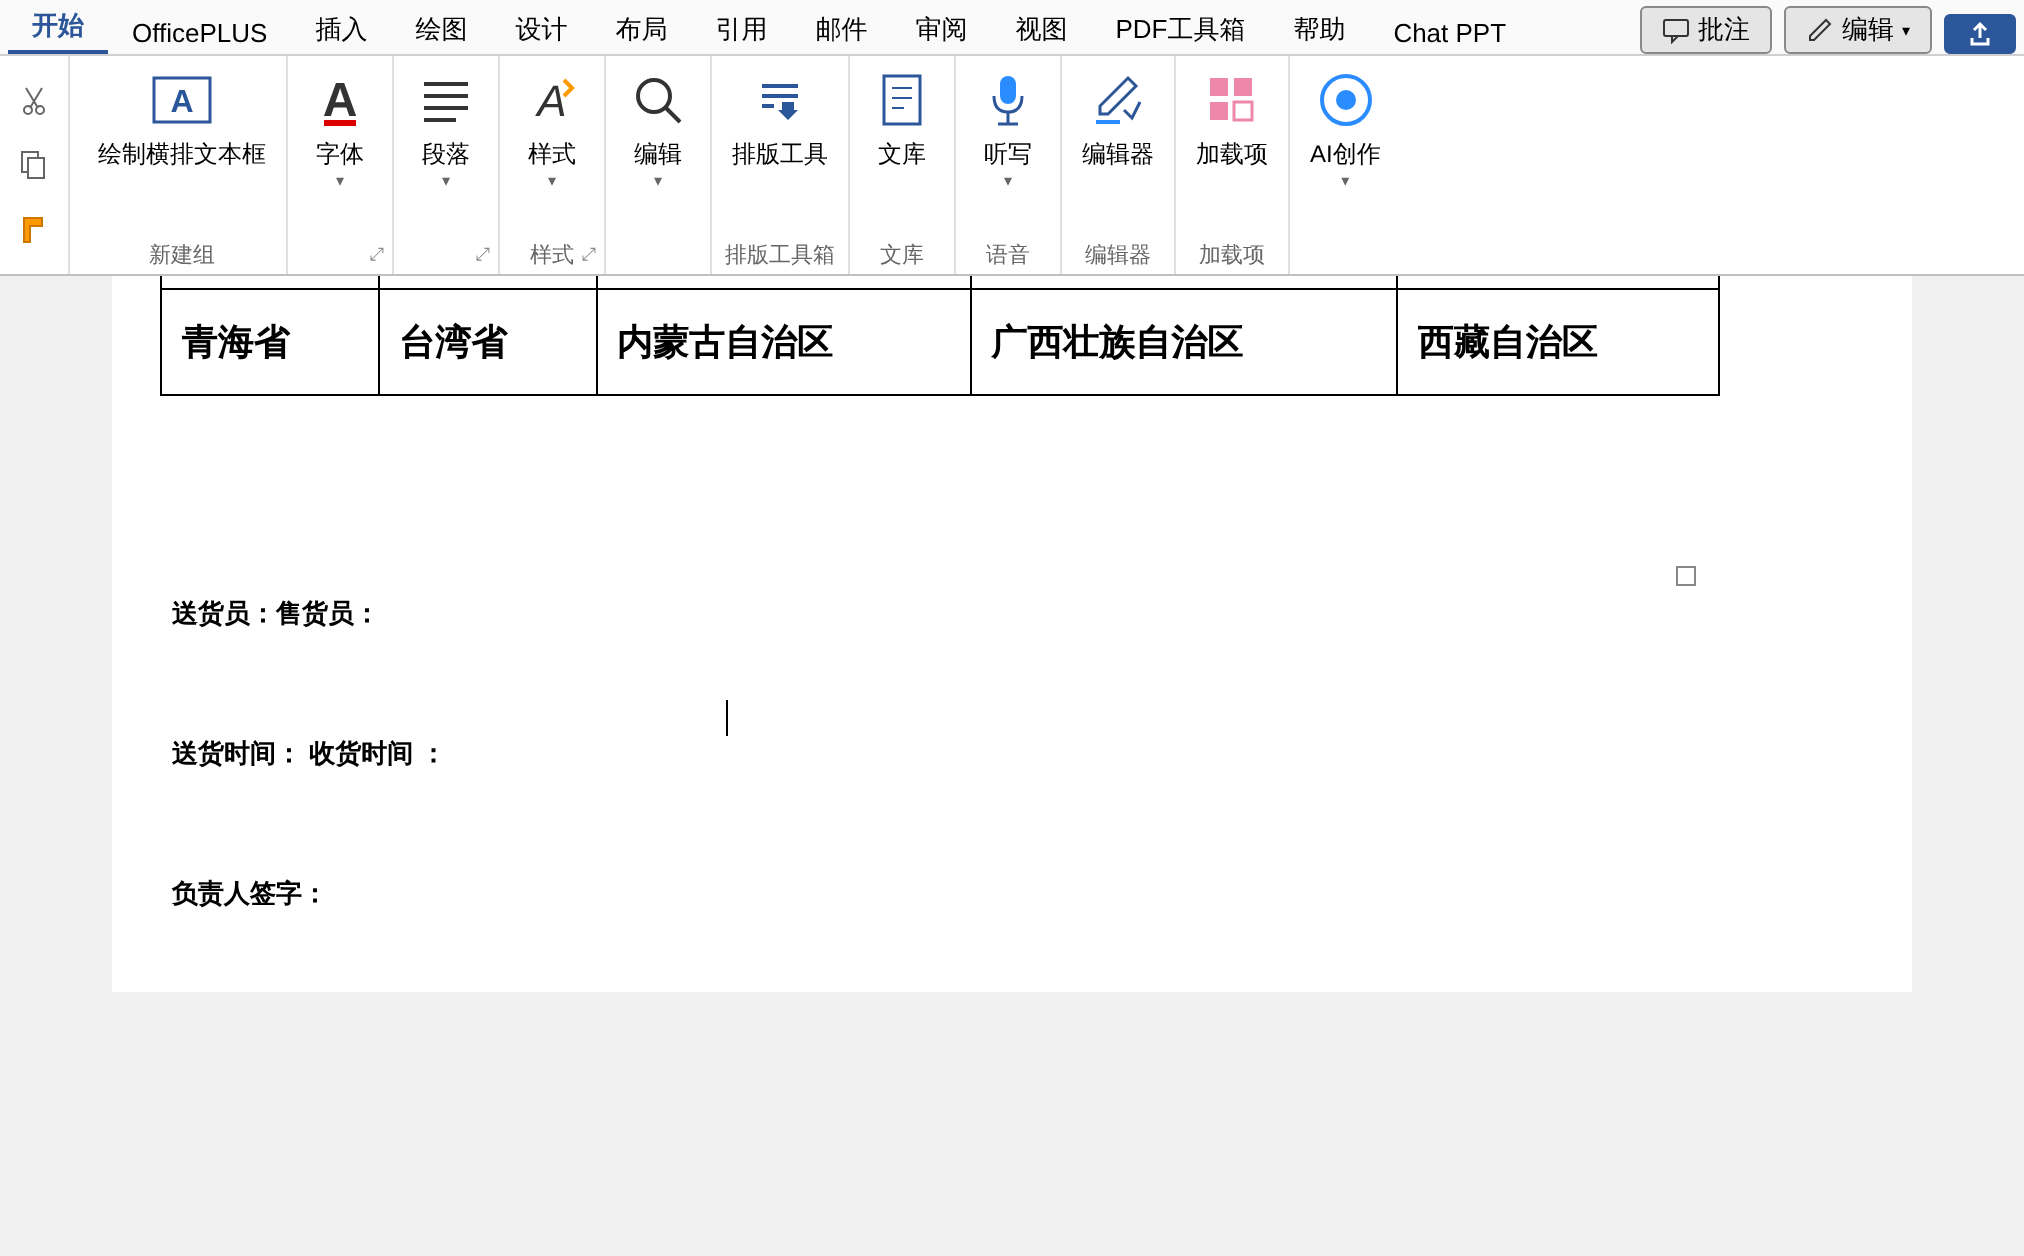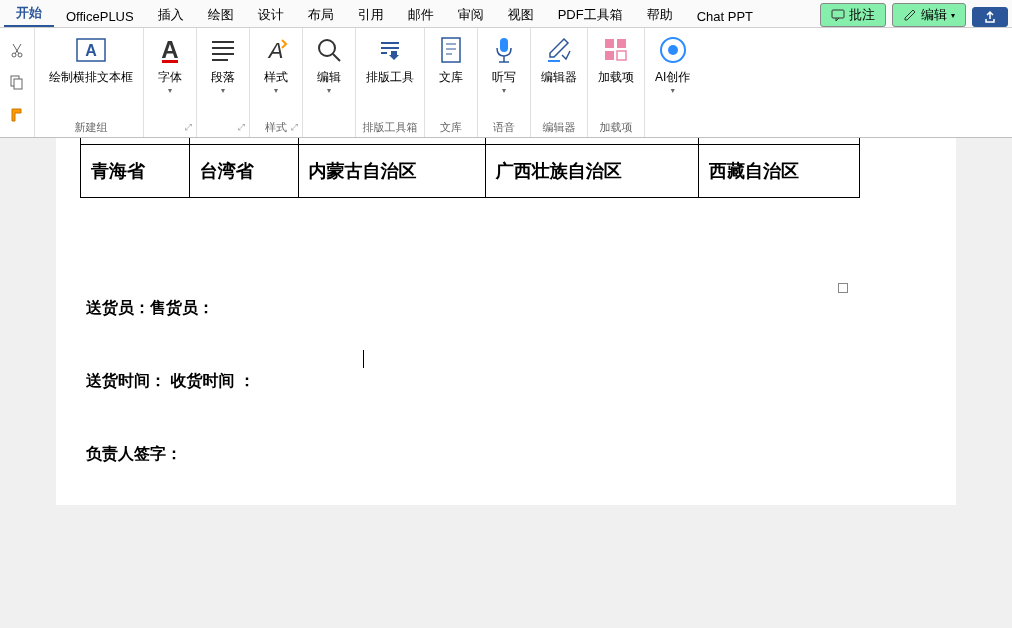--- a/index.html
+++ b/index.html
@@ -2,21 +2,21 @@
 <html><head>
   <meta charset="utf-8">
   <style>
     * { margin: 0; padding: 0; box-sizing: border-box; }
     body { font-family: "Microsoft YaHei", sans-serif; background: #fff; width: 1012px; height: 628px; overflow: hidden; }
     
     .menubar { display: flex; align-items: flex-end; height: 28px; border-bottom: 1px solid #d0d0d0; padding: 0 4px; background: #fafafa; }
     .menubar-item { padding: 3px 12px; font-size: 13px; cursor: pointer; }
     .menubar-item.active { border-bottom: 2px solid #2b579a; color: #2b579a; font-weight: bold; }
     .menubar-spacer { flex: 1; }
-    .menubar-btn { border: 1px solid #888; border-radius: 3px; padding: 2px 10px; font-size: 13px; margin-left: 6px; display: flex; align-items: center; gap: 4px; cursor: pointer; background: #86efac; }
+    .menubar-btn { border: 1px solid #888; border-radius: 3px; padding: 2px 10px; font-size: 13px; margin-left: 6px; display: flex; align-items: center; gap: 4px; cursor: pointer; background: #e5e5e5; }
     .menubar-btn.blue { background: #2b579a; color: #fff; border-color: #2b579a; }
     
     .ribbon { display: flex; height: 110px; border-bottom: 1px solid #c0c0c0; background: #fff; }
     .quick-col { display: flex; flex-direction: column; justify-content: space-around; padding: 6px 8px; border-right: 1px solid #e0e0e0; }
     .quick-icon { width: 18px; height: 18px; display: flex; align-items: center; justify-content: center; cursor: pointer; }
     
     .ribbon-group { display: flex; flex-direction: column; border-right: 1px solid #e0e0e0; position: relative; padding-bottom: 18px; }
     .ribbon-group-label { position: absolute; bottom: 2px; left: 0; right: 0; text-align: center; font-size: 11px; color: #666; }
     .ribbon-group-launcher { position: absolute; bottom: 4px; right: 4px; font-size: 9px; color: #888; cursor: pointer; }
     .ribbon-buttons { display: flex; height: 92px; }
@@ -26,21 +26,21 @@
     .ribbon-btn-arrow { font-size: 8px; color: #666; margin-top: 2px; }
     
     .document-area { background: #f0f0f0; height: 490px; overflow: auto; position: relative; padding-top: 0; }
     .page { background: #fff; margin: 0 auto; width: 900px; padding: 0 30px 40px; position: relative; }
     
     .doc-table { border-collapse: collapse; width: 780px; margin: 0 0 0 -6px; }
     .doc-table td { border: 1.5px solid #000; padding: 14px 10px; font-size: 18px; font-weight: bold; white-space: nowrap; }
     
     .table-handle { position: absolute; width: 10px; height: 10px; border: 1px solid #888; background: #fff; right: 108px; top: 145px; }
     
-    .doc-text { font-size: 16px; font-weight: bold; margin-top: 52px; }
+    .doc-text { font-size: 13px; font-weight: bold; margin-top: 52px; }
     .doc-text.spaced { margin-top: 52px; }
     
     .text-cursor { position: absolute; left: 307px; top: 212px; width: 1px; height: 18px; }
     .text-cursor::before { content: ''; display: block; width: 1px; height: 18px; background: #000; }
     
     svg { display: block; }
   </style>
 </head>
 <body>
 

